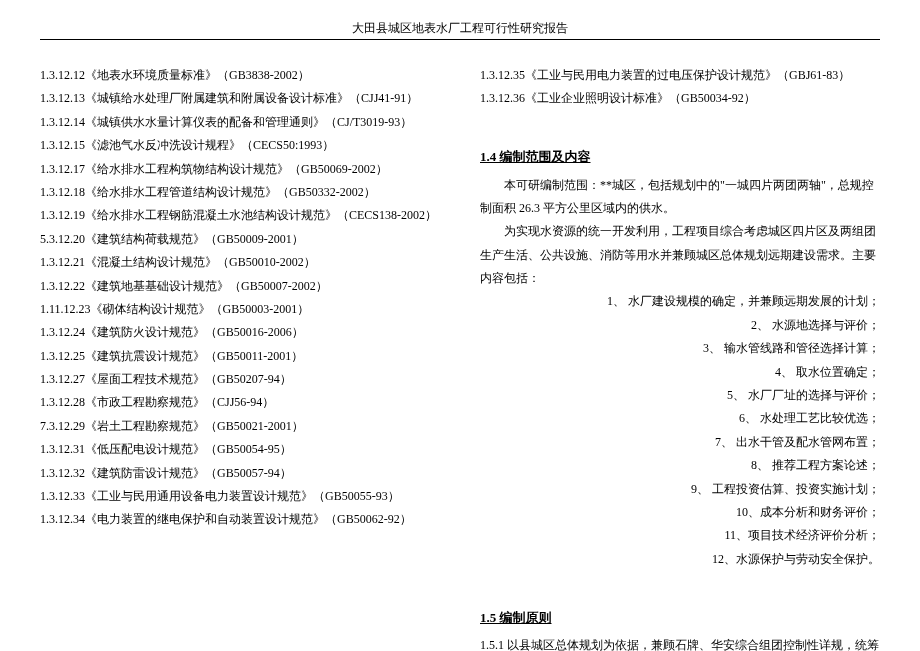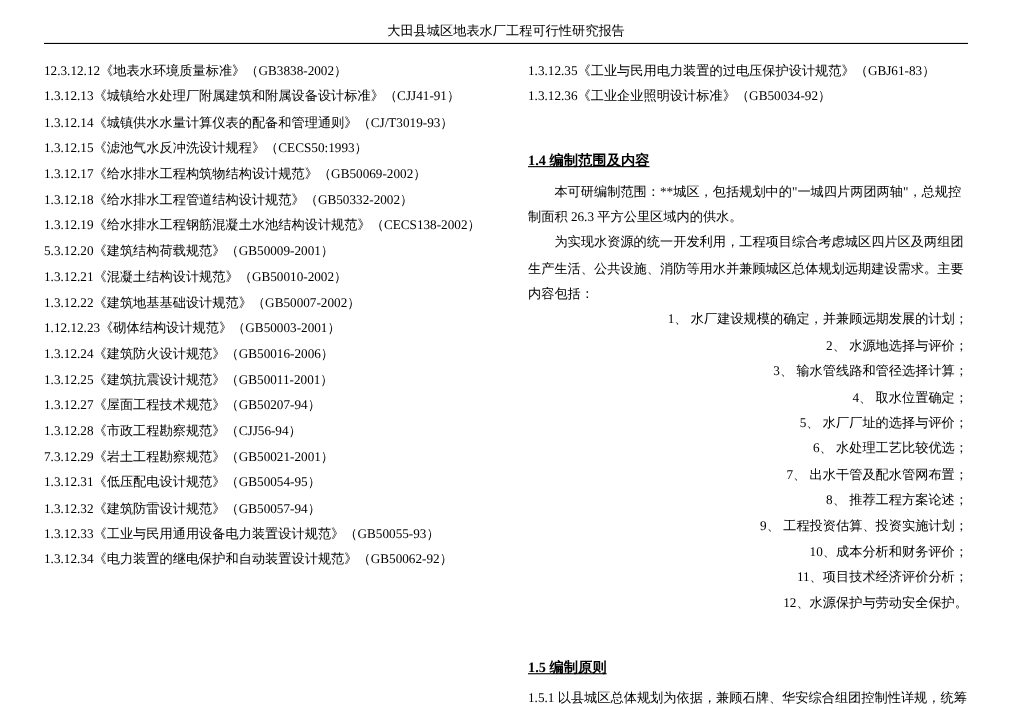--- a/index.html
+++ b/index.html
@@ -10,21 +10,21 @@
     margin: 0;
     padding: 20px 40px;
     width: 920px;
     box-sizing: border-box;
   }
   .header {
     text-align: center;
     font-size: 12px;
     padding-bottom: 2px;
     border-bottom: 1px solid #000;
-    margin-bottom: 13px;
+    margin-bottom: 24px;
   }
   .columns {
     display: flex;
     gap: 40px;
   }
   .col {
     flex: 1;
     line-height: 1.95;
   }
   .item { white-space: nowrap; }
@@ -45,31 +45,31 @@
 </style>
 </head>
 <body>
 
 <div class="header">
   <span>大田县城区地表水厂工程可行性研究报告</span>
 </div>
 
 <div class="columns">
   <div class="col" id="left-col">
-      <div class="item">12.3.12.12《地表水环境质量标准》（GB3838-2002）</div>
+      <div class="item">1.3.12.12《地表水环境质量标准》（GB3838-2002）</div>
       <div class="item">1.3.12.13《城镇给水处理厂附属建筑和附属设备设计标准》（CJJ41-91）</div>
       <div class="item">1.3.12.14《城镇供水水量计算仪表的配备和管理通则》（CJ/T3019-93）</div>
       <div class="item">1.3.12.15《滤池气水反冲洗设计规程》（CECS50:1993）</div>
       <div class="item">1.3.12.17《给水排水工程构筑物结构设计规范》（GB50069-2002）</div>
       <div class="item">1.3.12.18《给水排水工程管道结构设计规范》（GB50332-2002）</div>
       <div class="item">1.3.12.19《给水排水工程钢筋混凝土水池结构设计规范》（CECS138-2002）</div>
       <div class="item">5.3.12.20《建筑结构荷载规范》（GB50009-2001）</div>
       <div class="item">1.3.12.21《混凝土结构设计规范》（GB50010-2002）</div>
       <div class="item">1.3.12.22《建筑地基基础设计规范》（GB50007-2002）</div>
-      <div class="item">1.12.12.23《砌体结构设计规范》（GB50003-2001）</div>
+      <div class="item">1.11.12.23《砌体结构设计规范》（GB50003-2001）</div>
       <div class="item">1.3.12.24《建筑防火设计规范》（GB50016-2006）</div>
       <div class="item">1.3.12.25《建筑抗震设计规范》（GB50011-2001）</div>
       <div class="item">1.3.12.27《屋面工程技术规范》（GB50207-94）</div>
       <div class="item">1.3.12.28《市政工程勘察规范》（CJJ56-94）</div>
       <div class="item">7.3.12.29《岩土工程勘察规范》（GB50021-2001）</div>
       <div class="item">1.3.12.31《低压配电设计规范》（GB50054-95）</div>
       <div class="item">1.3.12.32《建筑防雷设计规范》（GB50057-94）</div>
       <div class="item">1.3.12.33《工业与民用通用设备电力装置设计规范》（GB50055-93）</div>
       <div class="item">1.3.12.34《电力装置的继电保护和自动装置设计规范》（GB50062-92）</div>
     </div>

